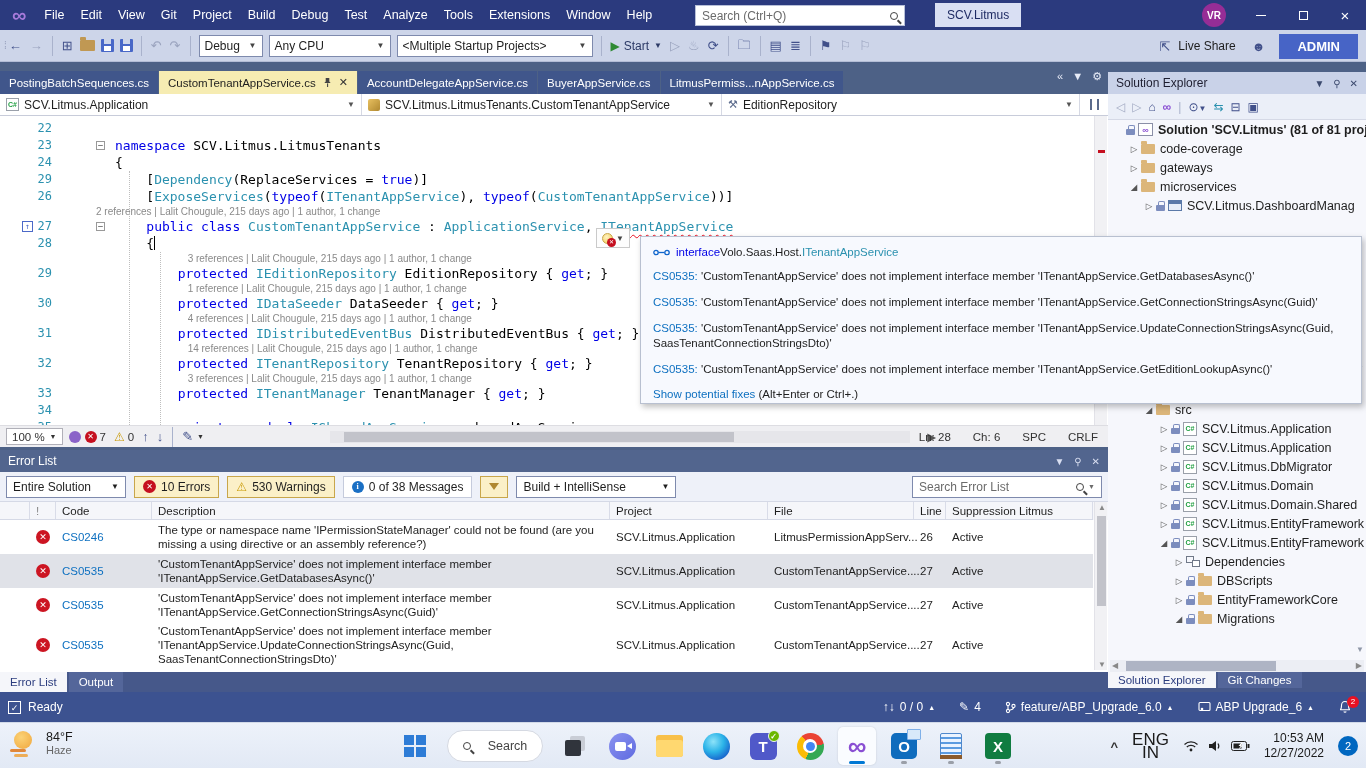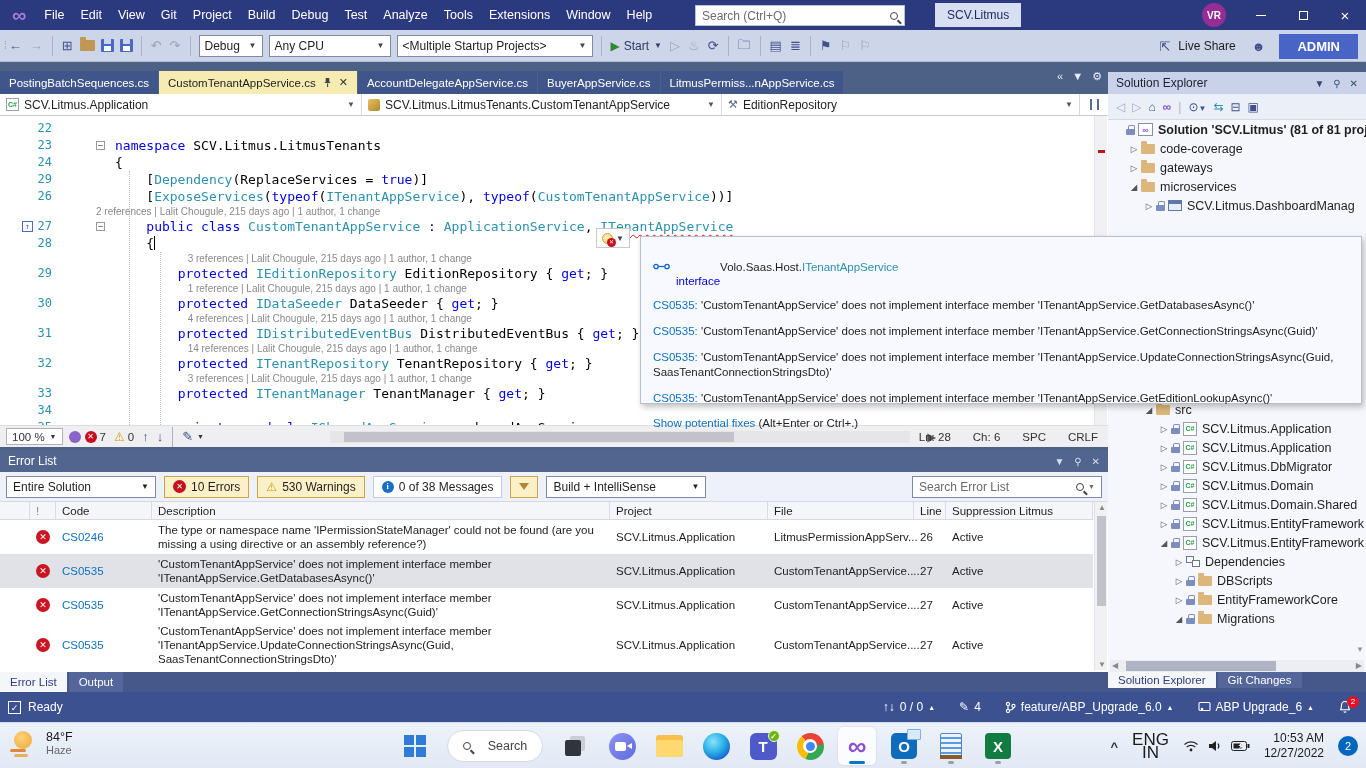--- a/index.html
+++ b/index.html
@@ -84,21 +84,21 @@
 
   
   #lightbulb { position:absolute; left:596px; top:166px; width:34px; height:20px; background:#FDFDFD; border:1px solid #CACACA; display:flex; align-items:center; justify-content:center; gap:3px; z-index:40; }
   .bulb { width:11px; height:11px; border-radius:50%; background:radial-gradient(circle at 40% 35%, #FFF3C2, #F2C94C); border:1px solid #C8A64B; position:relative; }
   .bulb::after { content:"✕"; position:absolute; right:-4px; bottom:-4px; width:9px; height:9px; background:#C50F1F; color:#fff; border-radius:50%; font-size:6px; line-height:9px; text-align:center; }
   #lightbulb .car { font-size:8px; color:#444; }
 
   
   #tooltip { position:absolute; left:640px; top:174px; width:722px; height:168px; background:#F7F9FE; border:1px solid #B8C0D0; box-shadow:2px 3px 6px rgba(0,0,0,.25); z-index:50; padding:9px 12px; font-size:11.5px; color:#1E1E1E; }
   .tt-head { margin-bottom:11px; display:flex; align-items:center; }
-  .tt-kw { color:#0000E6;margin-top:29px; } .tt-type { color:#2B91AF; }
+  .tt-kw { color:#0000E6; } .tt-type { color:#2B91AF; }
   .tt-err { margin-bottom:11px; line-height:15px; }
   .tt-code { color:#0E70C0; }
   .tt-fix a { color:#0E70C0; text-decoration:none; }
   .if-icon { margin-right:6px; }
 
   
   #edstatus { position:absolute; left:0; top:363px; width:1108px; height:22px; background:#EFEFF2; border-top:1px solid #DDDDE2; display:flex; align-items:center; font-size:11.5px; color:#333; }
   .es-combo { background:#fff; border:1px solid #B0B0B8; height:17px; display:flex; align-items:center; padding:0 5px; margin:0 6px; }
   .es-ico { margin:0 4px; display:flex; align-items:center; gap:3px; }
   .err-dot { width:12px; height:12px; border-radius:50%; background:#C50F1F; color:#fff; font-size:8px; line-height:12px; text-align:center; }
@@ -108,21 +108,21 @@
   #hscroll .thumb { position:absolute; left:14px; top:1px; width:390px; height:10px; background:#C2C3CA; }
   .es-right { position:absolute; right:10px; display:flex; gap:22px; }
 
   
   #errorlist { position:absolute; left:0; top:388px; width:1108px; height:222px; background:#F5F6FA; }
   #el-title { height:22px; background:#52658E; color:#fff; font-size:12px; display:flex; align-items:center; padding:0 8px; }
   #el-title .ticons { margin-left:auto; display:flex; gap:10px; font-size:10px; color:#D8DEF0; }
   #el-toolbar { height:30px; background:#EEF1F9; border-bottom:1px solid #D5D9E6; display:flex; align-items:center; padding:0 6px; font-size:12px; }
   .el-combo { background:#fff; border:1px solid #7E8AAD; height:22px; display:flex; align-items:center; padding:0 6px; margin-right:8px; color:#1E1E1E; }
   .el-combo .car { margin-left:auto; padding-left:8px; font-size:8px; }
-  .c-scope { width:150px; } .c-build { width:160px; }
+  .c-scope { width:120px; } .c-build { width:160px; }
   .el-btn { display:flex; align-items:center; gap:5px; height:22px; padding:0 8px; margin-right:8px; border:1px solid transparent; color:#1E1E1E; }
   .el-btn.sel { background:#FBF0C8; border-color:#C8A64B; }
   .el-btn.plain { border-color:#C5CBDC; background:#fff; }
   .info-dot { width:12px; height:12px; border-radius:50%; background:#1A6FC4; color:#fff; font-size:8px; font-weight:bold; line-height:12px; text-align:center; font-family:"Liberation Serif",serif; }
   .funnel { width:0; height:0; border-left:5px solid transparent; border-right:5px solid transparent; border-top:7px solid #B08830; position:relative; }
   #el-search { margin-left:auto; width:190px; height:22px; background:#fff; border:1px solid #7E8AAD; display:flex; align-items:center; padding:0 6px; color:#6B6B6B; }
   #el-search .ph { flex:1; font-size:12px; }
   .el-grid { display:grid; grid-template-columns:30px 26px 96px 458px 158px 146px 32px 1fr; width:1093px; }
   #el-header { height:18px; border-bottom:1px solid #D5D9E6; background:#F5F6FA; font-size:11.5px; color:#1E1E1E; align-items:center; }
   #el-header div { border-right:1px solid #D9DCE8; height:100%; display:flex; align-items:center; padding:0 6px; }

